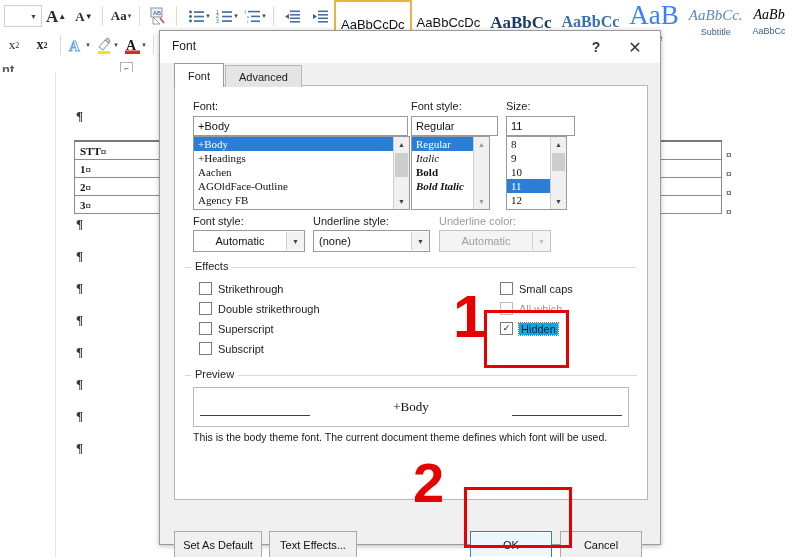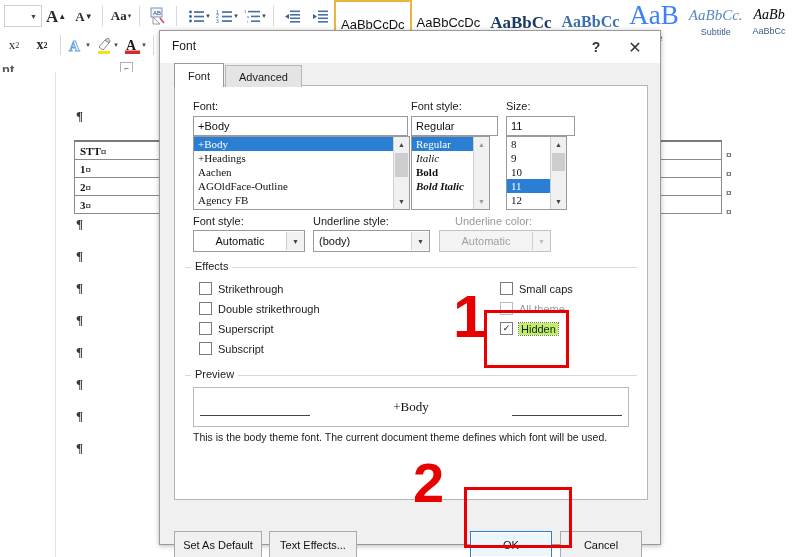--- a/index.html
+++ b/index.html
@@ -105,21 +105,21 @@
   .combo.disabled .arw{color:#bdbdbd;background:#f4f4f4;}
 
   .grpbox{position:absolute;border-top:1px solid #d8d8d8;}
   .grptitle{position:absolute;background:#fff;padding:0 4px;font-size:11px;color:#1b1b1b;}
 
   .cbrow{position:absolute;display:flex;align-items:center;font-size:11px;color:#1b1b1b;}
   .cbrow .box{width:11px;height:11px;border:1px solid #7a7a7a;background:#fff;margin-right:6px;
               display:flex;align-items:center;justify-content:center;font-size:9px;color:#111;line-height:1;}
   .cbrow.dim{color:#9a9a9a;}
   .cbrow.dim .box{border-color:#bcbcbc;}
-  .cbrow .focuslbl{background:#bef264;padding:0 2px;outline:1px dotted #777;}
+  .cbrow .focuslbl{background:#0ea5e9;padding:0 2px;outline:1px dotted #777;}
 
   #previewbox{position:absolute;background:#fff;border:1px solid #b9b9b9;}
   #preview-text{position:absolute;width:100%;text-align:center;font-size:13px;color:#111;
                 font-family:"Liberation Serif",serif;}
   .prev-rule{position:absolute;height:1px;background:#444;}
   #prev-desc{position:absolute;font-size:10.5px;color:#1b1b1b;}
 
   .btn{position:absolute;height:25px;background:#f0f0f0;border:1px solid #a9a9a9;
        display:flex;align-items:center;justify-content:center;font-size:11px;color:#111;}
   .btn.primary{background:#eef6fd;border:1px solid #2a7fd4;box-shadow:inset 0 0 0 1px #ffffff;}
@@ -399,28 +399,28 @@
       </div>
       <div class="sbar">
         <div class="sbtn up">▲</div>
         <div class="sthumb" style="top:16px;height:18px;"></div>
         <div class="sbtn dn">▼</div>
       </div>
     </div>
 
     <span class="lbl" style="left:18px;top:129px;">Font style:</span>
     <span class="lbl" style="left:138px;top:129px;">Underline style:</span>
-    <span class="lbl" style="left:280px;top:129px;color:#9a9a9a;text-align:center;">Underline color:</span>
+    <span class="lbl" style="left:264px;top:129px;color:#9a9a9a;text-align:center;">Underline color:</span>
 
     <div class="combo" style="left:18px;top:144px;width:110px;">
       <span class="val">Automatic</span>
       <span class="arw">▼</span>
     </div>
     <div class="combo" style="left:138px;top:144px;width:115px;">
-      <span class="val left">(body)</span>
+      <span class="val left">(none)</span>
       <span class="arw">▼</span>
     </div>
     <div class="combo disabled" style="left:264px;top:144px;width:110px;">
       <span class="val">Automatic</span>
       <span class="arw">▼</span>
     </div>
 
     <div class="grpbox" style="left:10px;top:181px;width:452px;"></div>
     <span class="grptitle" style="left:16px;top:174px;">Effects</span>
 
@@ -440,21 +440,21 @@
       <span class="box"></span>
       <span>Subscript</span>
     </div>
 
     <div class="cbrow" style="left:325px;top:196px;text-align:right;">
       <span class="box"></span>
       <span>Small caps</span>
     </div>
     <div class="cbrow dim" style="left:325px;top:216px;">
       <span class="box"></span>
-      <span>All theme</span>
+      <span>All which</span>
     </div>
     <div class="cbrow" style="left:325px;top:236px;">
       <span class="box">✓</span>
       <span class="focuslbl">Hidden</span>
     </div>
 
     <div class="grpbox" style="left:10px;top:289px;width:452px;"></div>
     <span class="grptitle" style="left:16px;top:282px;">Preview</span>
 
     <div id="previewbox" style="left:18px;top:301px;width:434px;height:38px;">

